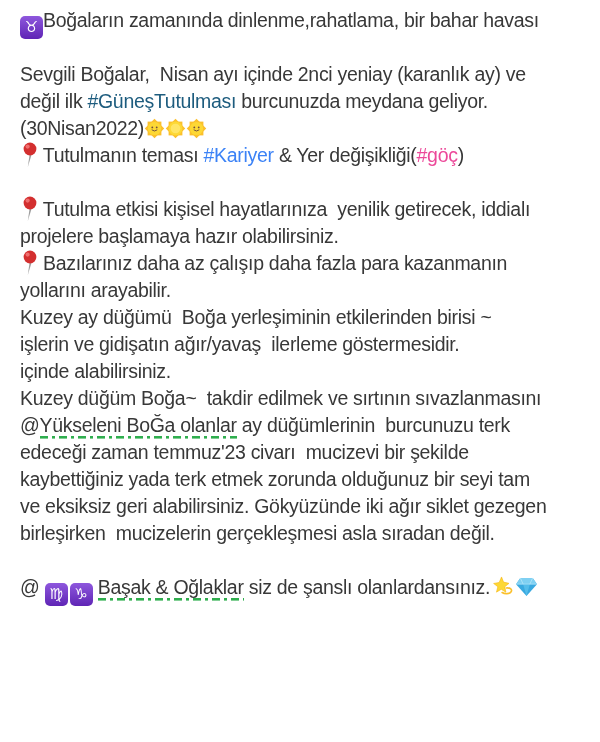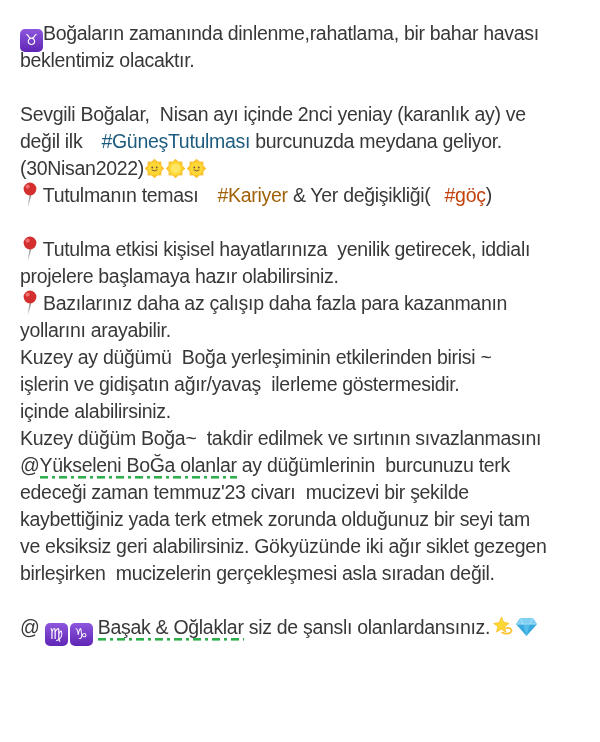--- a/index.html
+++ b/index.html
@@ -4,35 +4,35 @@
 <style>
   html, body {
     margin: 0; padding: 0;
     width: 600px; height: 742px;
     background: #ffffff;
     overflow: hidden;
   }
   #doc {
     box-sizing: border-box;
     width: 600px; height: 742px;
-    padding: 20px 10px 0 20px;
+    padding: 7px 10px 0 20px;
     font-family: "Liberation Sans", "DejaVu Sans", sans-serif;
     font-size: 19.5px;
     letter-spacing: -0.3px;
     color: var(--text-color, #383838);
     font-weight: 400;
   }
   .line {
     height: 27px;
     line-height: 27px;
     white-space: pre;
     overflow: visible;
   }
   .seg { white-space: pre; }
-  .hashtag { cursor: pointer; margin-left: 14px; }
+  .hashtag { cursor: pointer; }
   .mention {
     padding-bottom: 3px;
     background-image: repeating-linear-gradient(to right,
       var(--underline-green, #2fae4e) 0 8px,
       transparent 8px 12px,
       var(--underline-green, #2fae4e) 12px 15px,
       transparent 15px 19px);
     background-size: 100% 2.6px;
     background-position: 0 calc(100% - 0px);
     background-repeat: no-repeat;
@@ -62,21 +62,20 @@
     vertical-align: -5px;
     line-height: 23px;
   }
   .zodiac + .zodiac { margin-left: 2px; }
 </style>
 </head>
 <body>
 
 <div id="doc">
     <div class="line"><span class="zodiac">♉</span><span class="seg">Boğaların zamanında dinlenme,rahatlama, bir bahar havası</span></div>
-    <div class="line"><span class="seg">beklentimiz olacaktır.</span></div>
     <div class="line">&nbsp;</div>
     <div class="line"><span class="seg">Sevgili Boğalar,  Nisan ayı içinde 2nci yeniay (karanlık ay) ve</span></div>
     <div class="line"><span class="seg">değil ilk </span><span class="seg hashtag" style="color: rgb(29, 92, 126);">#GüneşTutulması</span><span class="seg"> burcunuzda meydana geliyor.</span></div>
     <div class="line"><span class="seg">(30Nisan2022)</span><span class="icon sun"><svg width="23" height="23" viewBox="0 0 24 24">
           <rect x="4.8" y="4.8" width="14.4" height="14.4" fill="#fbc02d"></rect>
           <rect x="4.8" y="4.8" width="14.4" height="14.4" fill="#fbc02d" transform="rotate(45 12 12)"></rect>
           <circle cx="12" cy="12" r="6.9" fill="#fdd835"></circle>
           <circle cx="9.7" cy="10.9" r="0.95" fill="#6d4c41"></circle>
           <circle cx="14.3" cy="10.9" r="0.95" fill="#6d4c41"></circle>
           <path d="M9.4 13.6 q2.6 2.3 5.2 0" stroke="#6d4c41" stroke-width="1" fill="none" stroke-linecap="round"></path>
@@ -90,21 +89,21 @@
           <rect x="4.8" y="4.8" width="14.4" height="14.4" fill="#fbc02d" transform="rotate(45 12 12)"></rect>
           <circle cx="12" cy="12" r="6.9" fill="#fdd835"></circle>
           <circle cx="9.7" cy="10.9" r="0.95" fill="#6d4c41"></circle>
           <circle cx="14.3" cy="10.9" r="0.95" fill="#6d4c41"></circle>
           <path d="M9.4 13.6 q2.6 2.3 5.2 0" stroke="#6d4c41" stroke-width="1" fill="none" stroke-linecap="round"></path>
         </svg></span></div>
     <div class="line"><span class="icon pushpin"><svg width="16" height="26" viewBox="0 0 16 26">
           <path d="M7.6 12.5 L5.8 25 L9.4 13.2 Z" fill="#9e9e9e"></path>
           <circle cx="8" cy="7" r="6.4" fill="#d32f2f"></circle>
           <circle cx="5.6" cy="4.6" r="2.1" fill="#ef6e6e"></circle>
-        </svg></span><span class="seg"> Tutulmanın teması </span><span class="seg hashtag" style="color: #a16207;">#Kariyer</span><span class="seg"> &amp; Yer değişikliği(</span><span class="seg hashtag" style="color: #c2410c;">#göç</span><span class="seg">)</span></div>
+        </svg></span><span class="seg"> Tutulmanın teması </span><span class="seg hashtag" style="color: #3b82f6;">#Kariyer</span><span class="seg"> &amp; Yer değişikliği(</span><span class="seg hashtag" style="color: #ec4899;">#göç</span><span class="seg">)</span></div>
     <div class="line">&nbsp;</div>
     <div class="line"><span class="icon pushpin"><svg width="16" height="26" viewBox="0 0 16 26">
           <path d="M7.6 12.5 L5.8 25 L9.4 13.2 Z" fill="#9e9e9e"></path>
           <circle cx="8" cy="7" r="6.4" fill="#d32f2f"></circle>
           <circle cx="5.6" cy="4.6" r="2.1" fill="#ef6e6e"></circle>
         </svg></span><span class="seg"> Tutulma etkisi kişisel hayatlarınıza  yenilik getirecek, iddialı</span></div>
     <div class="line"><span class="seg">projelere başlamaya hazır olabilirsiniz.</span></div>
     <div class="line"><span class="icon pushpin"><svg width="16" height="26" viewBox="0 0 16 26">
           <path d="M7.6 12.5 L5.8 25 L9.4 13.2 Z" fill="#9e9e9e"></path>
           <circle cx="8" cy="7" r="6.4" fill="#d32f2f"></circle>

